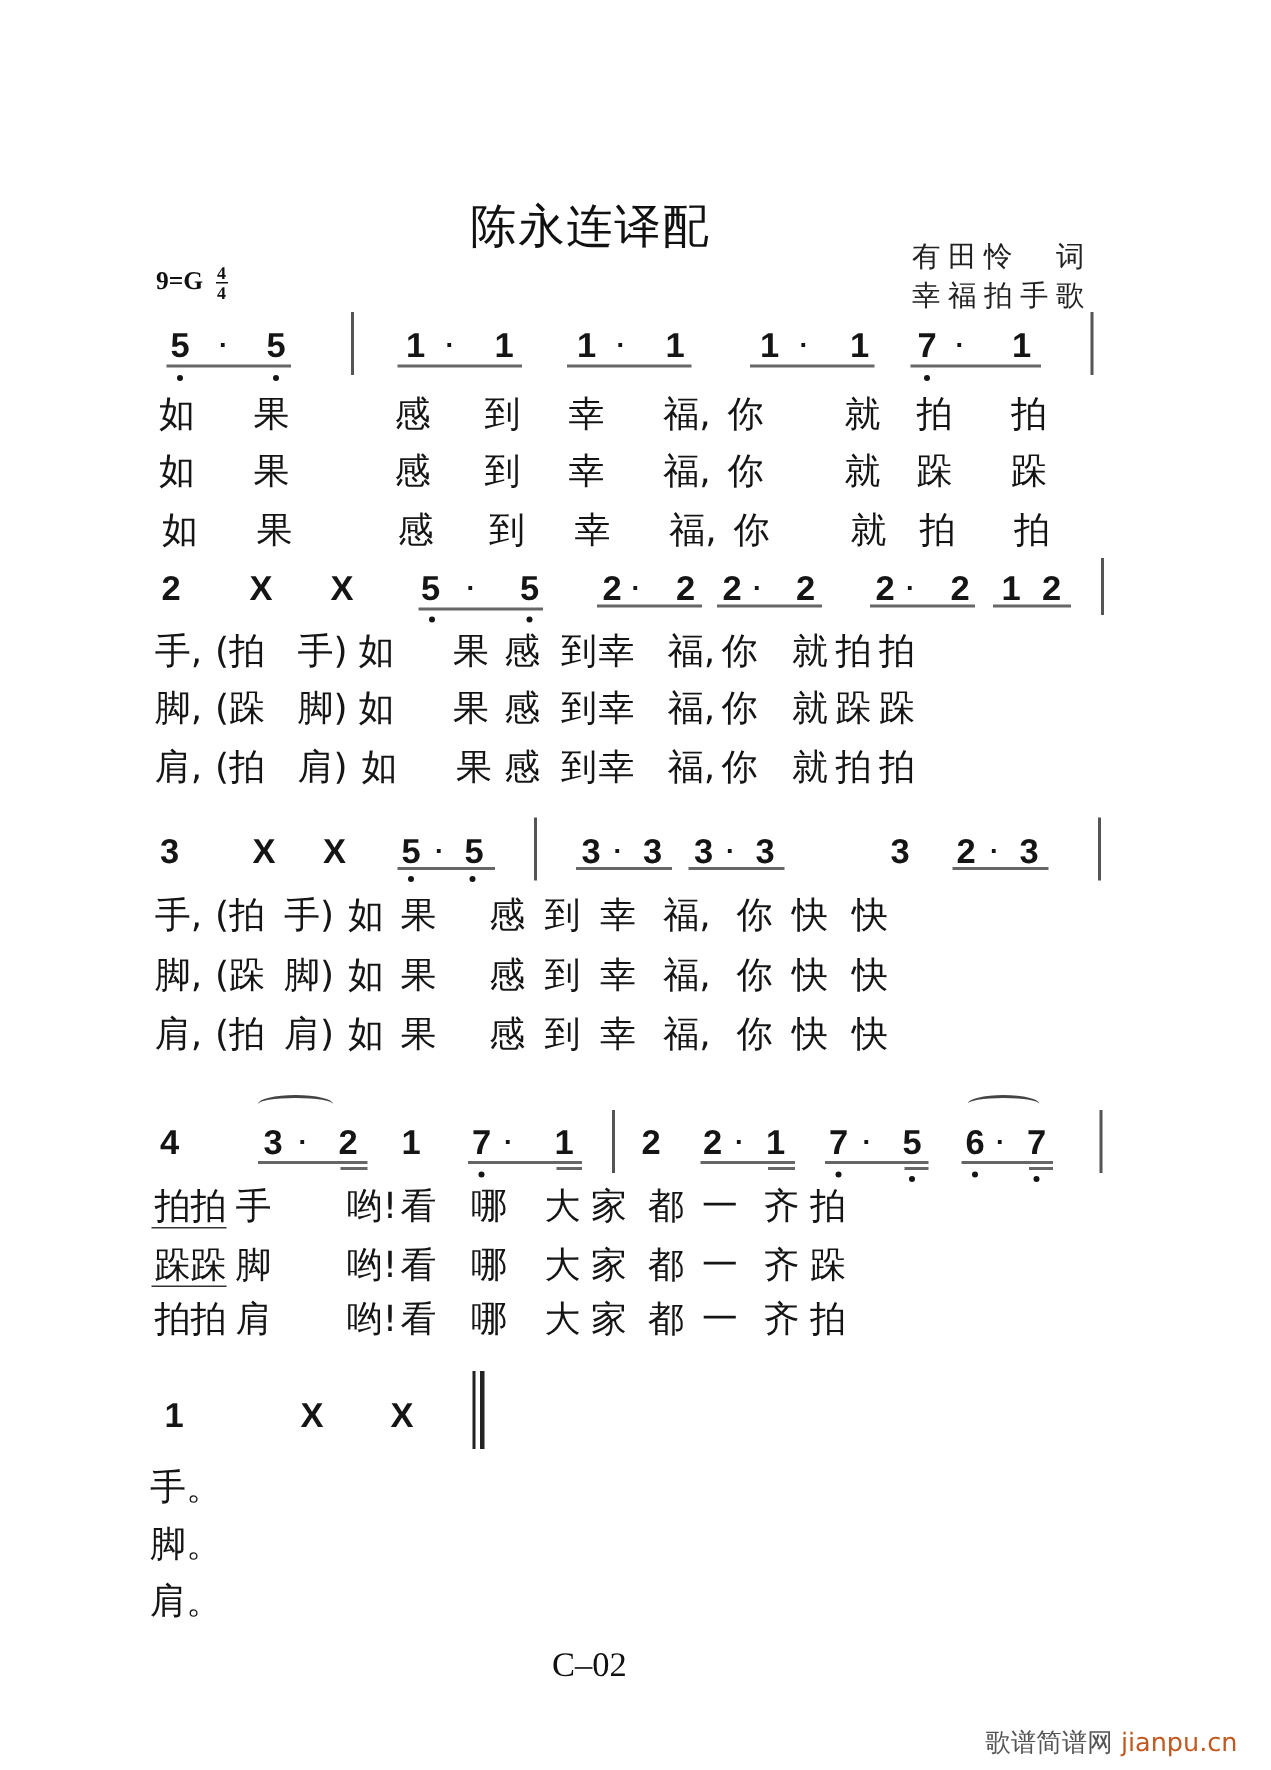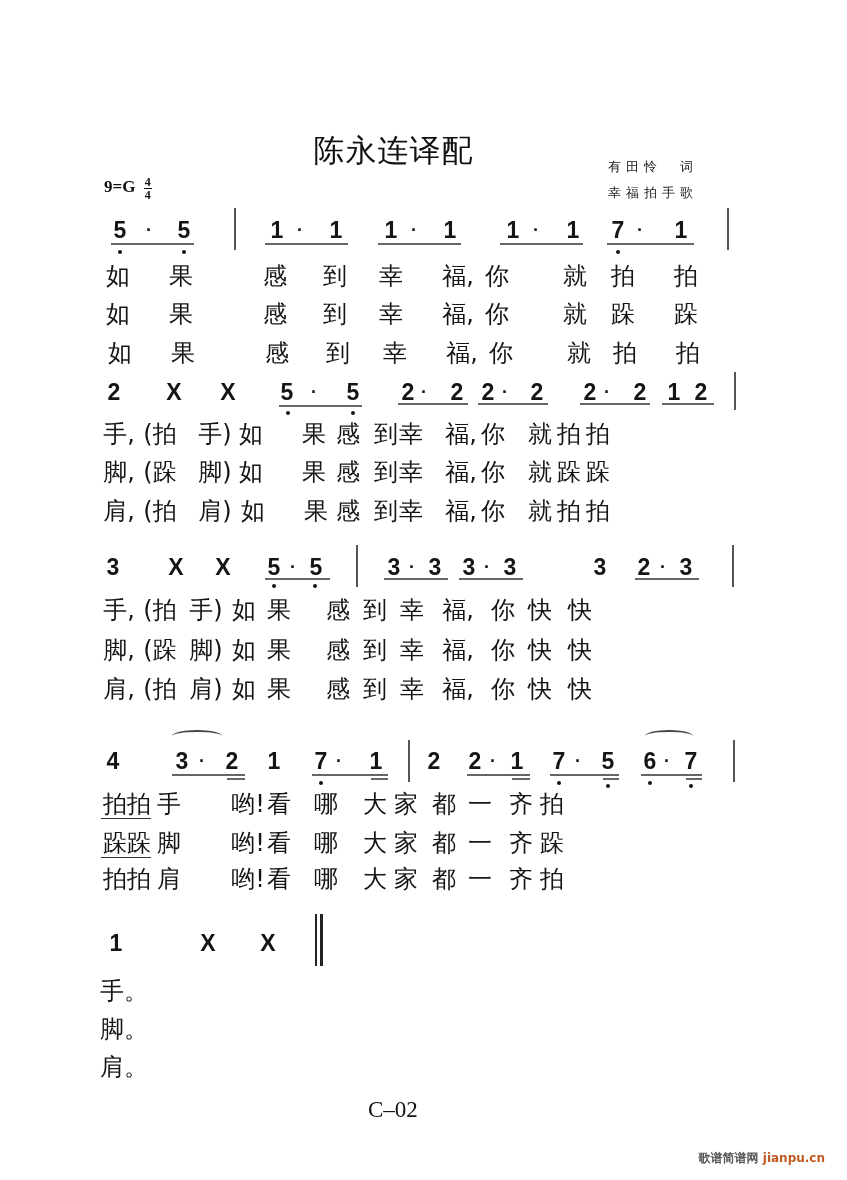--- a/index.html
+++ b/index.html
@@ -1,33 +1,33 @@
 <!DOCTYPE html>
 <html><head>
 <meta charset="utf-8">
 <style>
   html, body { margin: 0; padding: 0; background: #ffffff; }
   body { width: 847px; height: 1180px; position: relative; overflow: hidden; color: #111; font-family: "DejaVu Sans", sans-serif; }
   .abs { position: absolute; }
   .title { left: 0; width: 787px; top: 130px; text-align: center; font-size: 31px; letter-spacing: 1px; color: #111; }
-  .credit { font-size: 13px; letter-spacing: 5px; color: #222; text-align: center; }
+  .credit { font-size: 19px; letter-spacing: 5px; color: #222; text-align: center; }
   .key { left: 104px; top: 176px; font-family: "Liberation Serif", serif; font-size: 17px; font-weight: bold; }
   .frac { display: inline-block; vertical-align: middle; text-align: center; font-size: 12px; line-height: 12px; margin-left: 4px; font-weight: bold; }
   .frac .num { display: block; border-bottom: 1px solid #111; padding: 0 1px; }
   .frac .den { display: block; }
   .note { position: absolute; font-family: "Liberation Sans", sans-serif; font-weight: bold; font-size: 23px; line-height: 26px; width: 20px; text-align: center; color: #151515; }
   .dotsep { position: absolute; font-family: "Liberation Sans", sans-serif; font-weight: bold; font-size: 18px; line-height: 26px; color: #151515; }
   .lowdot { position: absolute; width: 4px; height: 4px; border-radius: 50%; background: #151515; }
   .beam { position: absolute; height: 2px; background: #666; }
   .beam2 { position: absolute; height: 2px; background: #666; }
   .bar { position: absolute; width: 2px; background: #555; }
   .lyric { position: absolute; font-size: 24px; line-height: 28px; color: #151515; width: 26px; text-align: center; }
   .slur { position: absolute; border-top: 2px solid #444; border-radius: 50% 50% 0 0; height: 10px; }
   .page-no { left: 368px; top: 1097px; font-family: "Liberation Serif", serif; font-size: 23px; }
-  .watermark { right: 22px; top: 1150px; font-size: 12px; color: #555; font-weight: bold; }
+  .watermark { right: 22px; top: 1150px; font-size: 17px; color: #555; }
   .watermark span.url { color: #c05a20; }
   .under-lyric { position: absolute; height: 1px; background: #333; }
 </style>
 </head>
 <body>
 
 <div class="abs title">陈永连译配</div>
 <div class="abs credit" style="left:608px; top:158px;">有田怜　词</div>
 <div class="abs credit" style="left:608px; top:184px;">幸福拍手歌</div>
 <div class="abs key">

